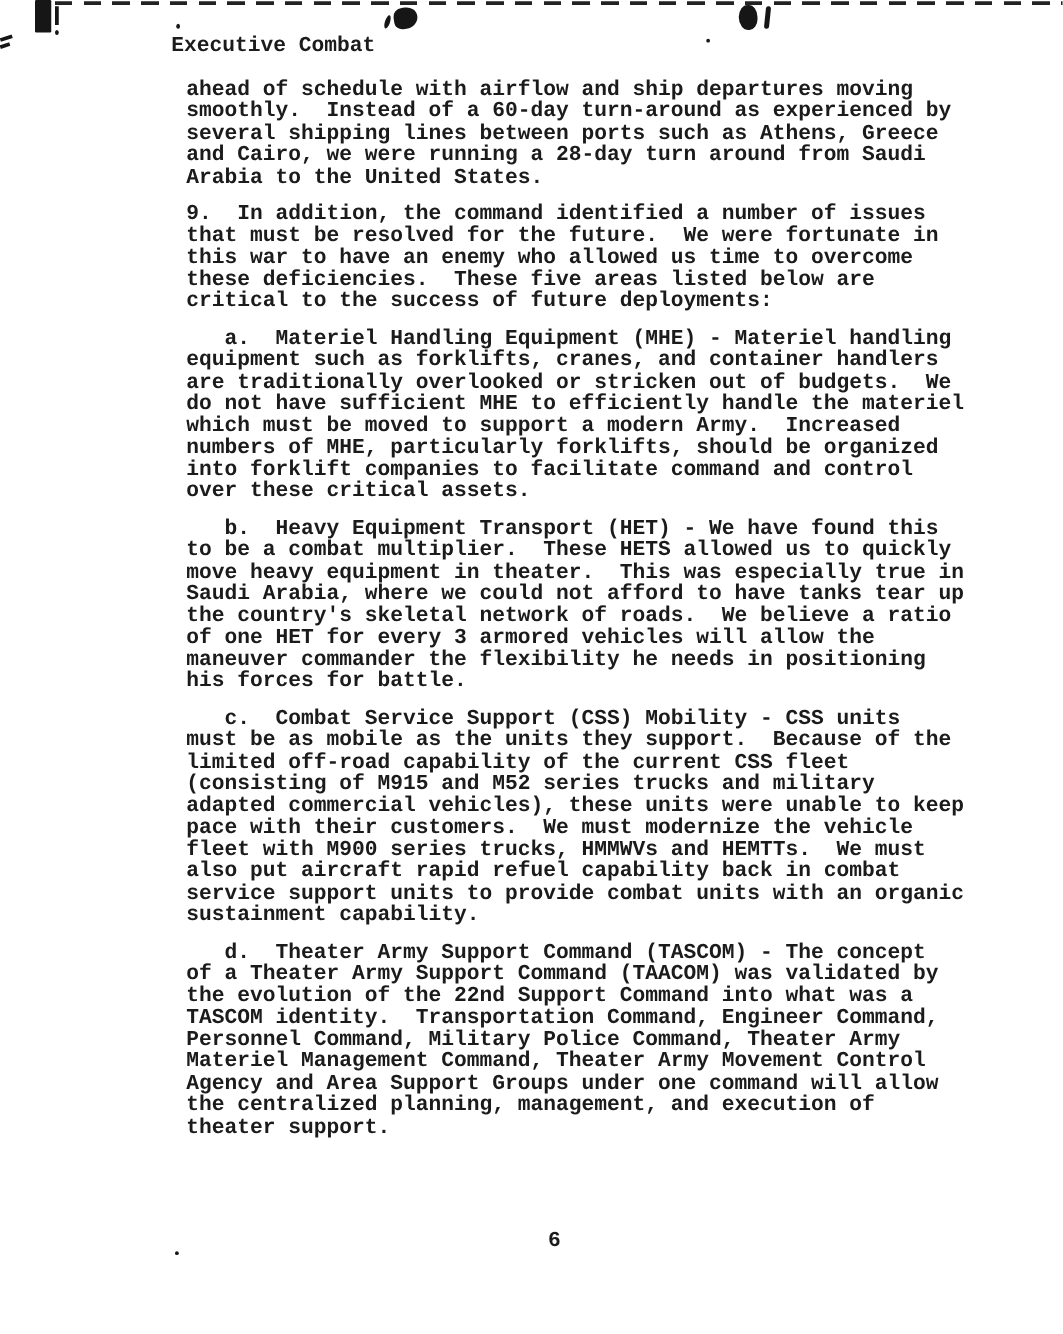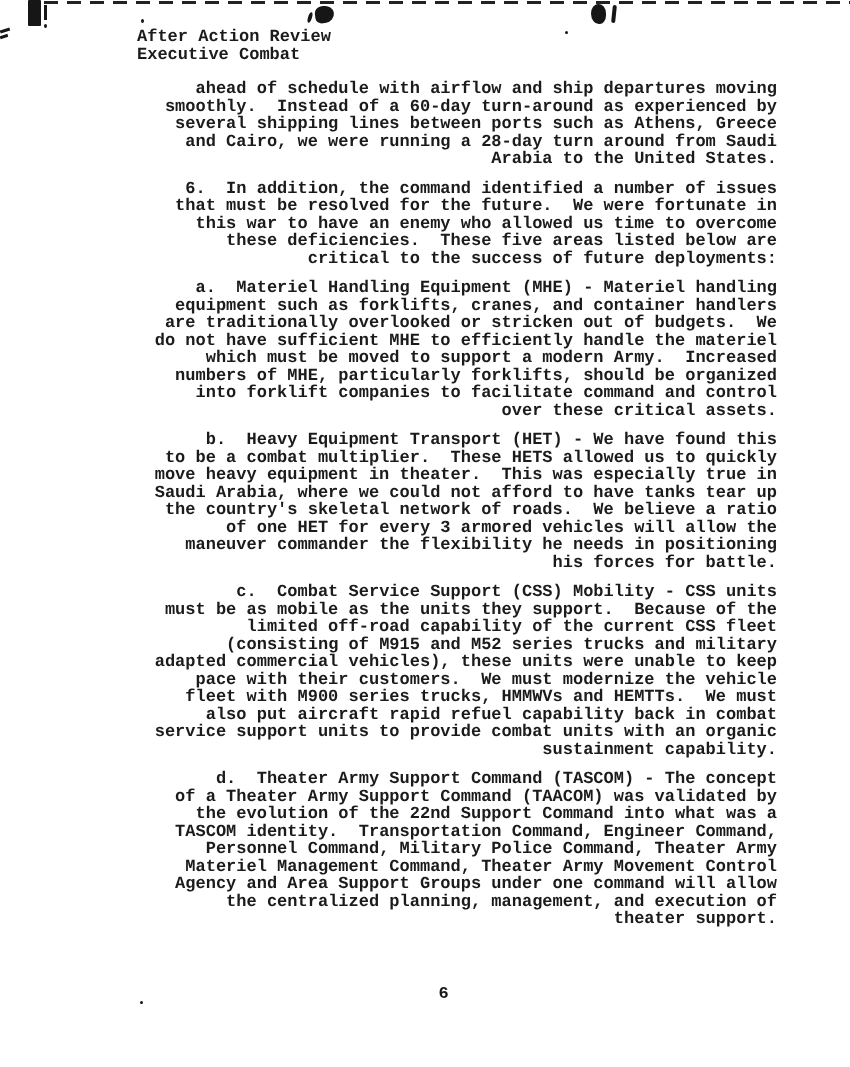--- a/index.html
+++ b/index.html
@@ -21,21 +21,20 @@
     font-weight: bold;
     font-size: 17px;
     line-height: 17.5px;
     text-rendering: geometricPrecision;
   }
   .header-block { margin-bottom: 17px; }
   .doc-text pre {
     font: inherit;
     white-space: pre;
     margin: 0 0 12px 12px;
-    text-align: right;
   }
   .page-number {
     position: absolute;
     left: 137px;
     top: 984px;
     width: 613px;
     text-align: center;
     color: #1b1b1b;
     font-weight: bold;
     font-size: 17px;
@@ -72,29 +71,28 @@
 <div class="artifact blob-center"></div>
 <div class="artifact blob-center-tail"></div>
 <div class="artifact blob-right"></div>
 <div class="artifact blob-right-bar"></div>
 <div class="artifact dot-1"></div>
 <div class="artifact dot-2"></div>
 <div class="artifact dot-3"></div>
 
 <div class="doc-text">
   <div class="header-block">
-    <div>After Action Review</div>
     <div>Executive Combat</div>
   </div>
   <pre>ahead of schedule with airflow and ship departures moving
 smoothly.  Instead of a 60-day turn-around as experienced by
 several shipping lines between ports such as Athens, Greece
 and Cairo, we were running a 28-day turn around from Saudi
 Arabia to the United States.</pre>
-  <pre>6.  In addition, the command identified a number of issues
+  <pre>9.  In addition, the command identified a number of issues
 that must be resolved for the future.  We were fortunate in
 this war to have an enemy who allowed us time to overcome
 these deficiencies.  These five areas listed below are
 critical to the success of future deployments:</pre>
   <pre>   a.  Materiel Handling Equipment (MHE) - Materiel handling
 equipment such as forklifts, cranes, and container handlers
 are traditionally overlooked or stricken out of budgets.  We
 do not have sufficient MHE to efficiently handle the materiel
 which must be moved to support a modern Army.  Increased
 numbers of MHE, particularly forklifts, should be organized

